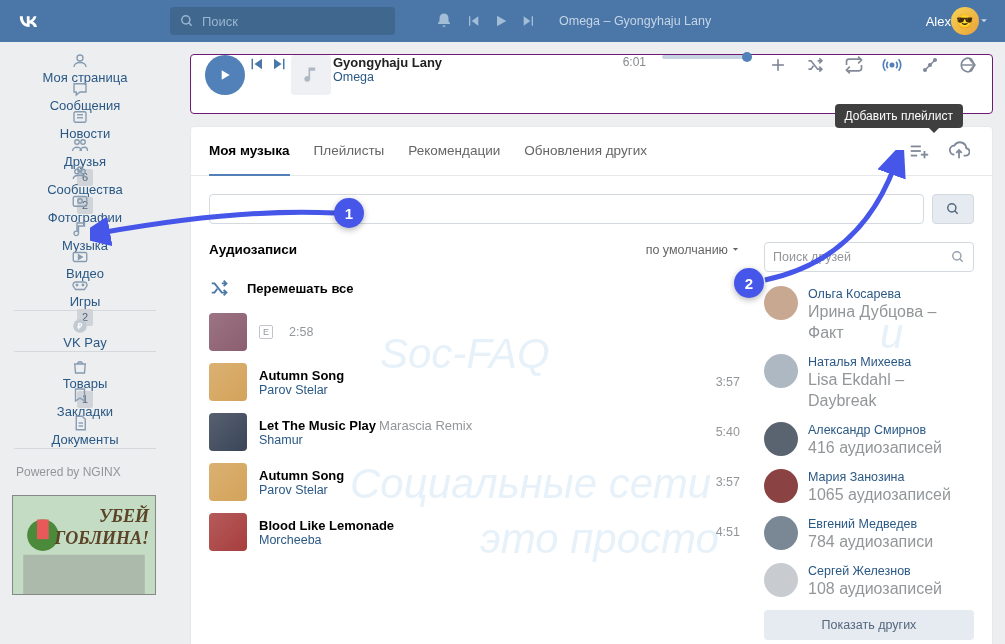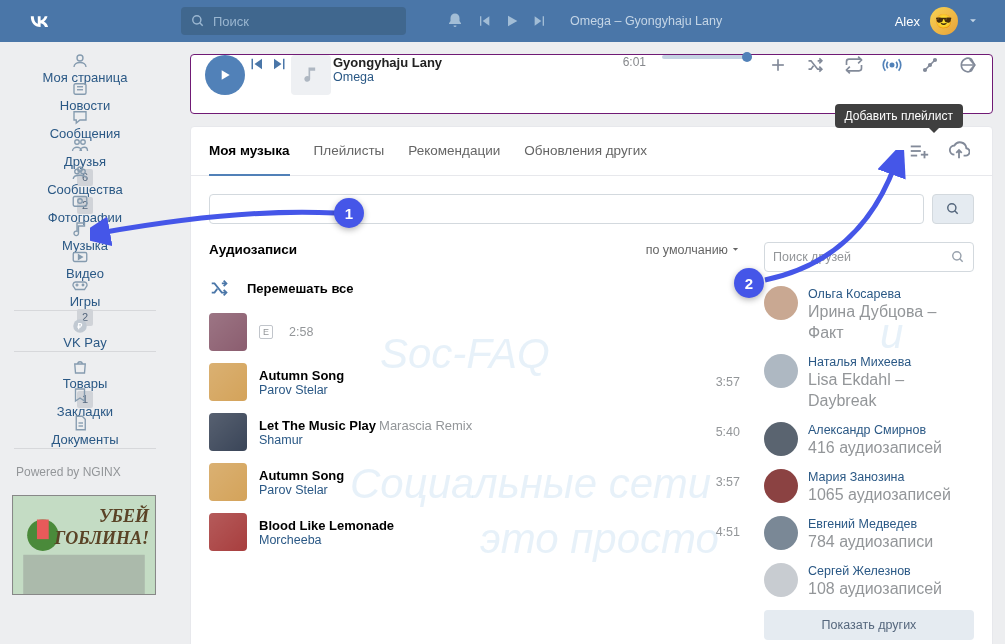--- a/index.html
+++ b/index.html
@@ -1,27 +1,27 @@
 <!DOCTYPE html>
 <html><head>
 <meta charset="utf-8">
 <style>
 * { margin: 0; padding: 0; box-sizing: border-box; }
 body { font-family: -apple-system, BlinkMacSystemFont, "Segoe UI", Arial, sans-serif; background: #edeef0; font-size: 13px; color: #2a5885; width: 1005px; height: 644px; overflow: hidden; position: relative; }
-.header { height: 42px; background: #4a76a8; display: flex; align-items: center; padding: 0 27px; }
+.header { height: 42px; background: #4a76a8; display: flex; align-items: center; padding: 0 16px; }
 .logo { width: 24px; height: 24px; margin-right: 130px; }
 .search-box { background: #40678e; border-radius: 4px; height: 28px; width: 225px; display: flex; align-items: center; padding: 0 10px; color: #9ab6d0; }
 .search-box input { background: transparent; border: none; outline: none; color: #fff; margin-left: 8px; font-size: 13px; }
 .search-box input::placeholder { color: #9ab6d0; }
 .header-spacer { width: 28px; }
 .notif { color: #a2bdd6; margin: 0 12px; }
 .player-controls { display: flex; align-items: center; gap: 12px; color: #a2bdd6; }
 .player-controls svg { cursor: pointer; }
 .now-playing { color: #c4d5e6; font-size: 12.5px; margin-left: 10px; }
-.header-right { margin-left: auto; display: flex; align-items: center; gap: 10px; color: #fff; }
+.header-right { margin-left: auto; display: flex; align-items: center; color: #fff; }
 .avatar-sm { width: 28px; height: 28px; border-radius: 50%; background: linear-gradient(135deg,#f7d354,#e8a23a); display:flex; align-items:center; justify-content:center; font-size:14px;}
 
 .layout { display: flex; }
 .sidebar { width: 164px; padding: 10px 0 10px 6px; }
 .sb-item { display: flex; align-items: center; height: 28px; padding: 0 8px; color: #2a5885; cursor: pointer; border-radius: 4px; position: relative; flex-direction: column; }
 .sb-icon { width: 20px; height: 20px; margin-right: 10px; display: flex; align-items:center; justify-content:center; color:#859baf; }
 .sb-item span { flex:1; }
 .sb-badge { background:#d0d3d8; color:#55677d; font-size:11px; padding:0 5px; border-radius:2px; height:17px; line-height:17px;}
 .sb-divider { height: 1px; background: #d7d8db; margin: 6px 8px; }
 .sb-footer { color:#939699; font-size:12px; padding:10px;}
@@ -145,34 +145,34 @@
             <svg width="18" height="18" viewBox="0 0 24 24" fill="none" stroke="currentColor" stroke-width="1.8">
               <circle cx="12" cy="8" r="4"></circle>
               <path d="M4 20c0-4 4-6 8-6s8 2 8 6"></path>
             </svg>
           </span>
           <span>Моя страница</span>
         </div>
         <div class="sb-item">
           <span class="sb-icon">
             <svg width="18" height="18" viewBox="0 0 24 24" fill="none" stroke="currentColor" stroke-width="1.8">
+              <path d="M4 5h16v11H12l-5 4v-4H4z"></path>
+            </svg>
+          </span>
+          <span>Сообщения</span>
+        </div>
+        <div class="sb-item">
+          <span class="sb-icon">
+            <svg width="18" height="18" viewBox="0 0 24 24" fill="none" stroke="currentColor" stroke-width="1.8">
               <rect x="4" y="5" width="16" height="14" rx="2"></rect>
               <line x1="8" y1="9" x2="16" y2="9"></line>
               <line x1="8" y1="13" x2="16" y2="13"></line>
             </svg>
           </span>
           <span>Новости</span>
-        </div>
-        <div class="sb-item">
-          <span class="sb-icon">
-            <svg width="18" height="18" viewBox="0 0 24 24" fill="none" stroke="currentColor" stroke-width="1.8">
-              <path d="M4 5h16v11H12l-5 4v-4H4z"></path>
-            </svg>
-          </span>
-          <span>Сообщения</span>
         </div>
         <div class="sb-item">
           <span class="sb-icon">
             <svg width="18" height="18" viewBox="0 0 24 24" fill="none" stroke="currentColor" stroke-width="1.8">
               <circle cx="8" cy="8" r="3"></circle>
               <circle cx="16" cy="8" r="3"></circle>
               <path d="M2 20c0-3 3-5 6-5s6 2 6 5M12 20c0-3 3-5 6-5s4 2 4 5"></path>
             </svg>
           </span>
           <span>Друзья</span>

